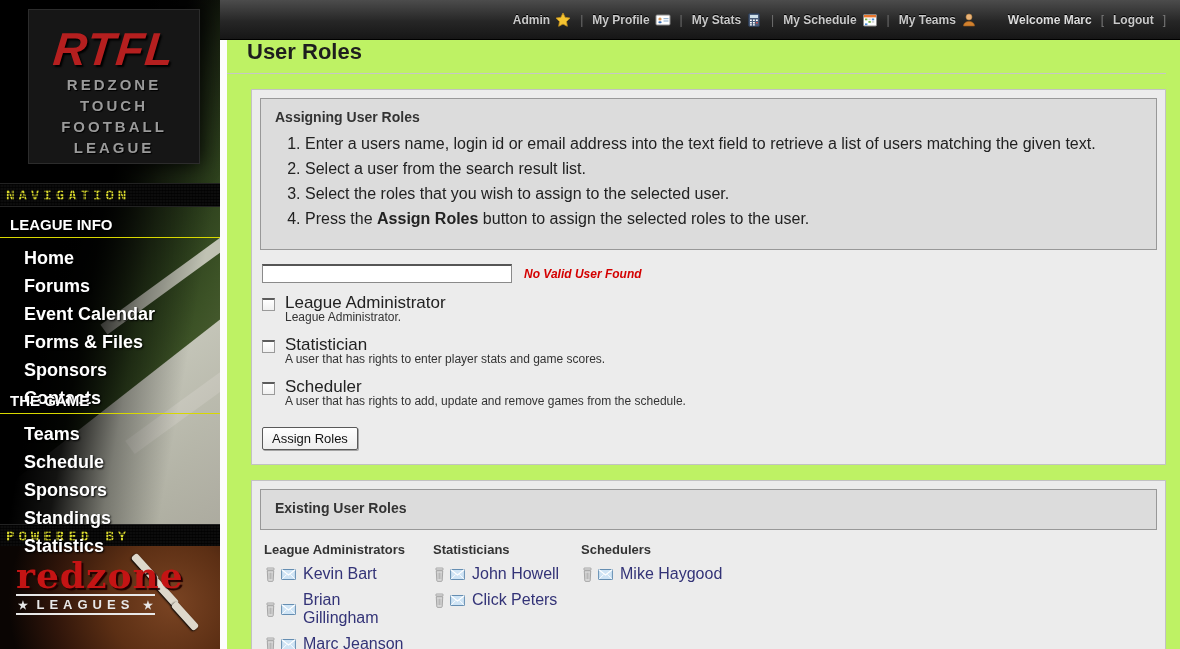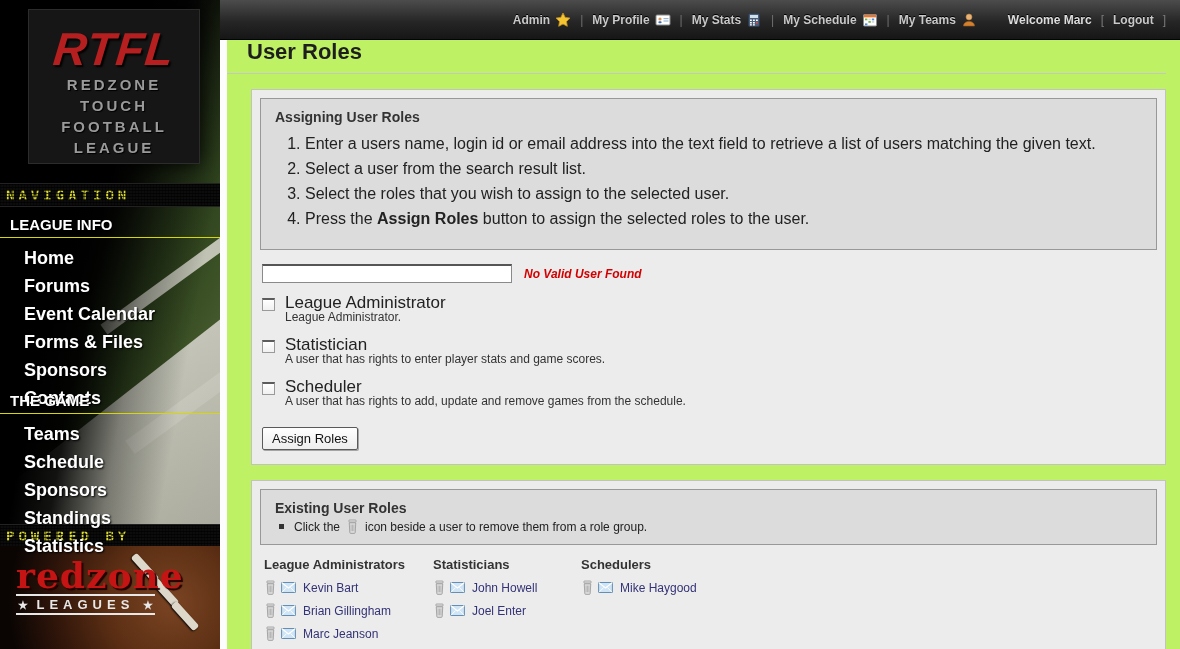--- a/index.html
+++ b/index.html
@@ -91,21 +91,21 @@
      padding:3px 9px; box-shadow:1px 1px 0 rgba(0,0,0,.3); cursor:pointer; }
 
   .note-line { display:flex; align-items:center; gap:6px; font-size:12px; color:#222; margin:2px 0 0 4px; }
   .bullet { width:5px; height:5px; background:#333; display:inline-block; margin-right:4px; }
 
   .groups { display:flex; padding:12px 2px 6px 4px;gap:16px; }
   .group { }
   .g1 { width:153px; } .g2 { width:132px; }
   .group-title { font-size:13px; font-weight:bold; color:#333; margin-bottom:6px; }
   .user-row { display:flex; align-items:center; gap:4px; margin:8px 0; }
-  .user-name { font-size:12px; color:#333377; margin-left:3px; cursor:pointer; }
+  .user-name { font-size:16px; color:#333377; margin-left:3px; cursor:pointer; }
   .icon-btn { cursor:pointer; display:inline-flex; }
 </style>
 </head>
 <body>
 
 <div class="app">
 
   <div class="sidebar">
     <div class="sidebar-bg"></div>
     <div class="yardline yl1"></div>
@@ -266,32 +266,20 @@
           <div class="role-desc">A user that has rights to add, update and remove games from the schedule.</div>
         </div>
       </div>
 
       <button class="assign-btn">Assign Roles</button>
     </div>
 
     <div class="section-box">
       <div class="gray-panel" style="padding-bottom:10px;">
         <div class="panel-heading" style="margin-bottom:3px;">Existing User Roles</div>
-        <div class="note-line">
-          <span class="bullet"></span>
-          <span>Click the</span>
-          <span class="icon-btn">
-              <svg viewBox="0 0 14 16" width="13" height="15">
-                <rect x="3" y="1" width="8" height="2.2" rx="1" fill="#e6e6e6" stroke="#8f8f8f" stroke-width="0.8"></rect>
-                <path d="M3.5 4h7l-.6 10.5a1 1 0 0 1-1 .9H5.1a1 1 0 0 1-1-.9z" fill="#dcdcdc" stroke="#8f8f8f" stroke-width="0.8"></path>
-                <path d="M5.5 6v7M7 6v7M8.5 6v7" stroke="#aaa" stroke-width="0.8" fill="none"></path>
-              </svg>
-            </span>
-          <span>icon beside a user to remove them from a role group.</span>
-        </div>
       </div>
 
       <div class="groups">
         <div class="group g1">
           <div class="group-title">League Administrators</div>
           <div class="user-row">
             <span class="icon-btn">
                 <svg viewBox="0 0 14 16" width="13" height="15">
                   <rect x="3" y="1" width="8" height="2.2" rx="1" fill="#e6e6e6" stroke="#8f8f8f" stroke-width="0.8"></rect>
                   <path d="M3.5 4h7l-.6 10.5a1 1 0 0 1-1 .9H5.1a1 1 0 0 1-1-.9z" fill="#dcdcdc" stroke="#8f8f8f" stroke-width="0.8"></path>
@@ -370,21 +358,21 @@
                   <path d="M5.5 6v7M7 6v7M8.5 6v7" stroke="#aaa" stroke-width="0.8" fill="none"></path>
                 </svg>
               </span>
             <span class="icon-btn">
                 <svg viewBox="0 0 16 12" width="15" height="11">
                   <rect x="0.5" y="0.5" width="15" height="11" fill="#cfe4f5" stroke="#5b87ad"></rect>
                   <path d="M0.5 0.5L8 6.5l7.5-6" fill="none" stroke="#fff" stroke-width="1.2"></path>
                   <path d="M0.5 11.5L6 6M15.5 11.5L10 6" fill="none" stroke="#fff" stroke-width="1"></path>
                 </svg>
               </span>
-            <span class="user-name">Joel Enter</span>
+            <span class="user-name">Click Peters</span>
           </div>
         </div>
 
         <div class="group">
           <div class="group-title">Schedulers</div>
           <div class="user-row">
             <span class="icon-btn">
                 <svg viewBox="0 0 14 16" width="13" height="15">
                   <rect x="3" y="1" width="8" height="2.2" rx="1" fill="#e6e6e6" stroke="#8f8f8f" stroke-width="0.8"></rect>
                   <path d="M3.5 4h7l-.6 10.5a1 1 0 0 1-1 .9H5.1a1 1 0 0 1-1-.9z" fill="#dcdcdc" stroke="#8f8f8f" stroke-width="0.8"></path>

